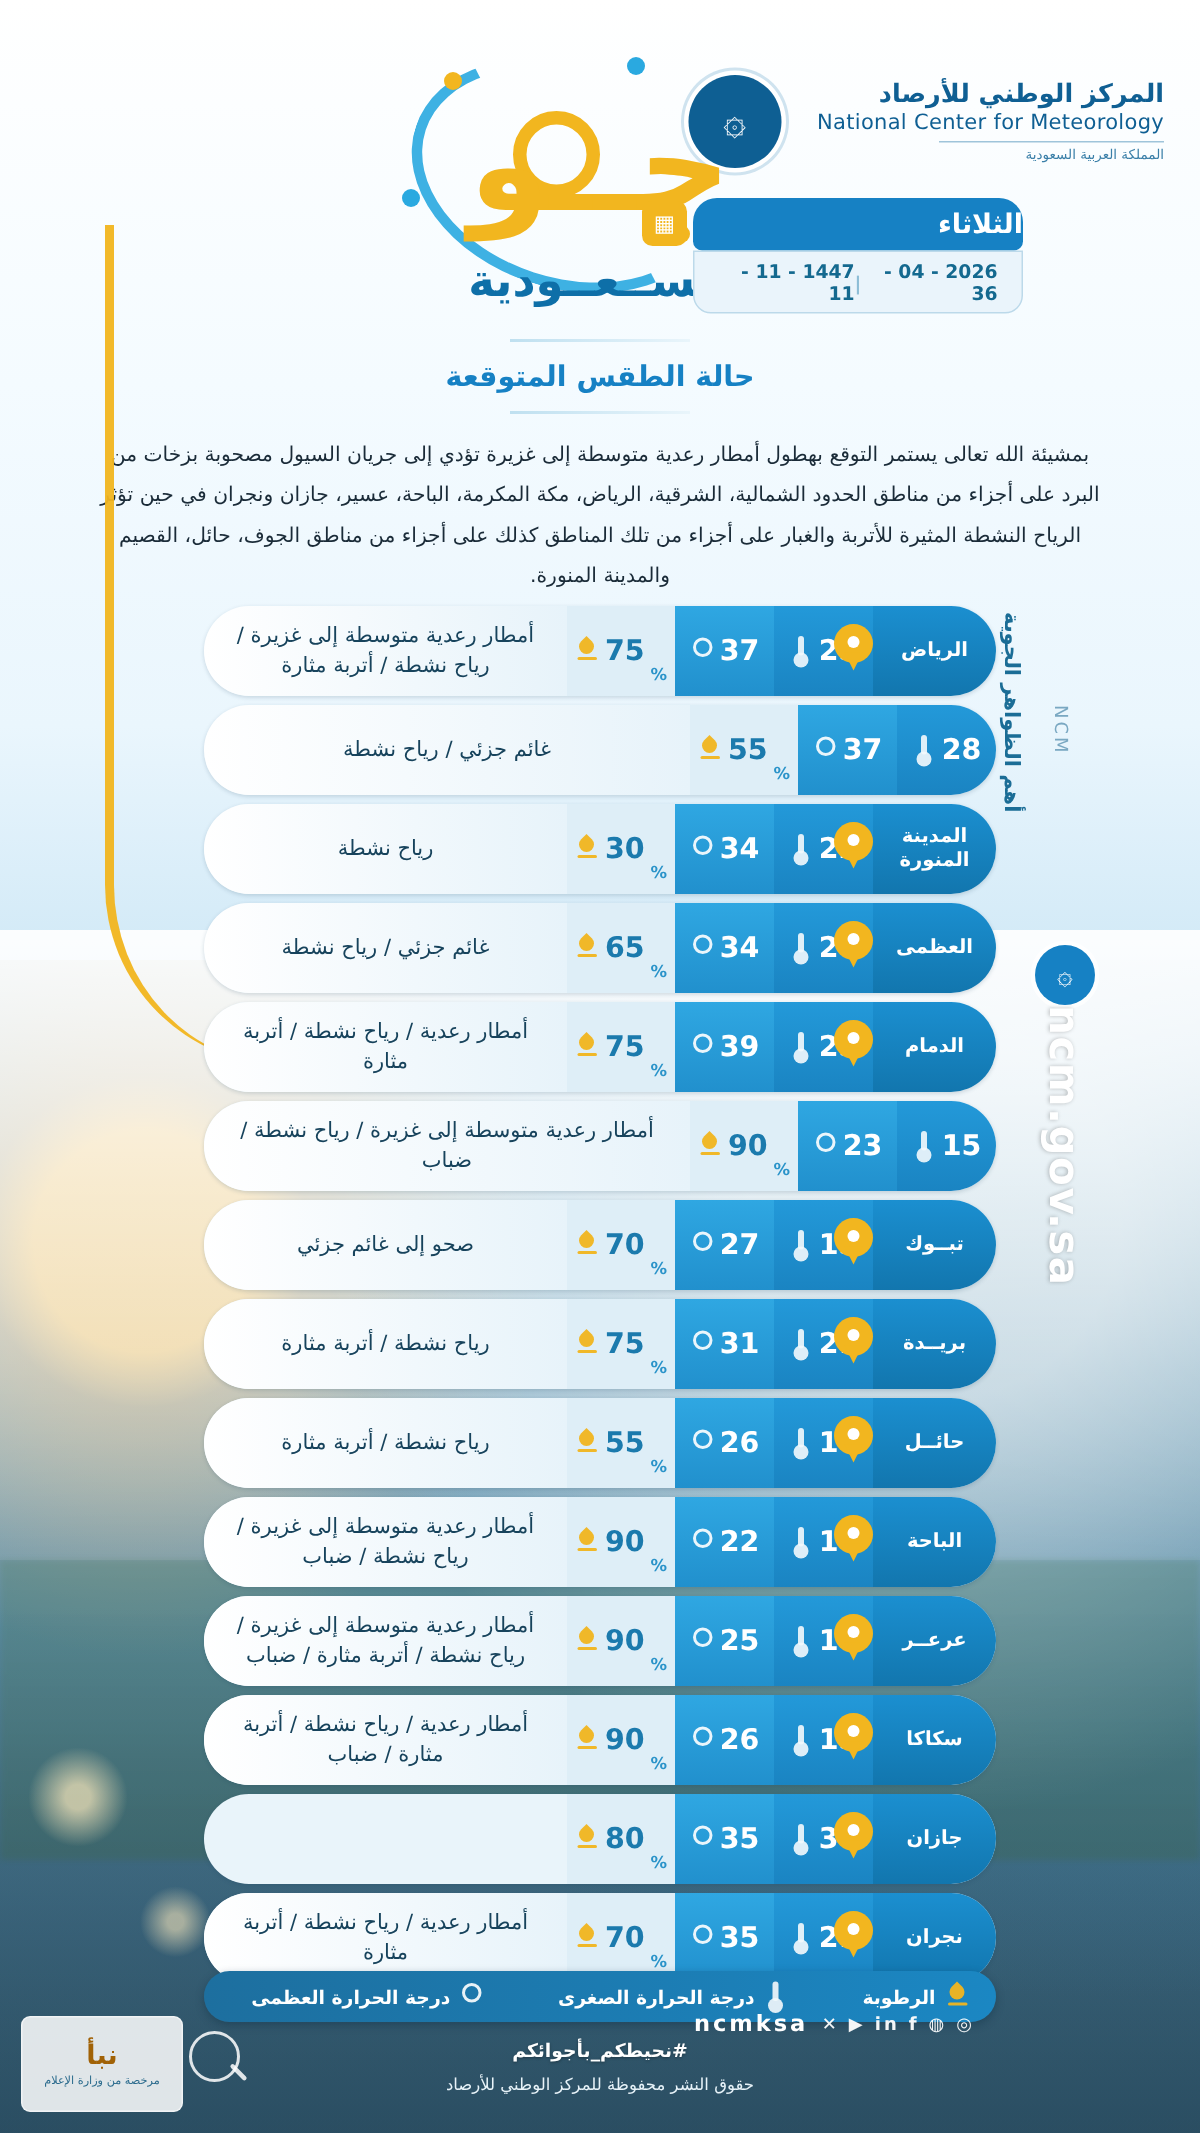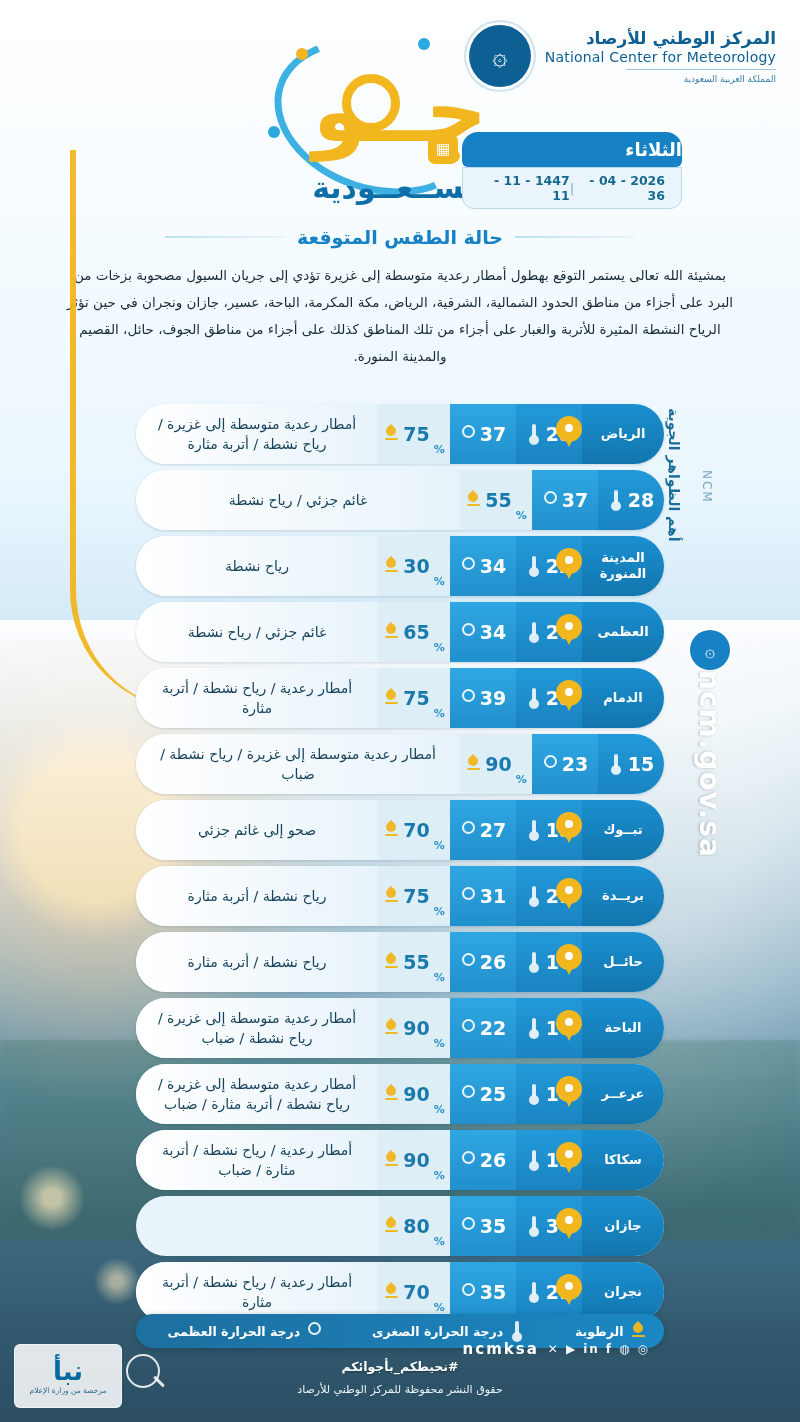--- a/index.html
+++ b/index.html
@@ -39,21 +39,21 @@
       radial-gradient(circle at 70% 40%, rgba(255,236,190,.6) 0 2%, rgba(255,255,255,0) 10%);
     opacity:.8;
   }
   .white-veil{
     position:absolute; left:0; right:0; top:620px; height:420px;
     background:linear-gradient(180deg, rgba(255,255,255,.92) 0%, rgba(255,255,255,.55) 40%, rgba(255,255,255,.08) 100%);
   }
 
   
   .header { position:relative; height:220px; }
-  .ncm-logo { position:absolute; top:25px; right:24px; display:flex; align-items:center; gap:14px; }
+  .ncm-logo { position:absolute; top:50px; right:24px; display:flex; align-items:center; gap:24px; }
   .ncm-text { text-align:right; color:#0c4f7c; }
   .ncm-ar { font-size:17px; font-weight:bold; color:#0f5f93; letter-spacing:0; }
   .ncm-en { font-size:14px; color:#0f5f93; letter-spacing:.2px; margin-top:1px; }
   .ncm-rule { width:150px; height:1px; background:#9fc4da; margin:4px 0 4px auto; }
   .ncm-ksa { font-size:9px; color:#3a7fa8; }
   .ncm-emblem {
     width:62px; height:62px; border-radius:50%;
     background:#0e5f93; display:flex; align-items:center; justify-content:center;
     color:#fff; font-size:26px; line-height:1;
     box-shadow:0 0 0 3px #fff, 0 0 0 5px #cfe3ef;
@@ -100,21 +100,21 @@
     background:#eaf4fb; border:1px solid #bcd9ea; border-radius:0 0 12px 12px;
     padding:5px 16px; font-size:12.5px; color:#14698f; font-weight:bold;
   }
   .date-sep { color:#8dbdd6; }
   .cal-icon {
     position:absolute; left:-34px; top:2px; width:30px; height:30px; border-radius:7px;
     background:#f2b61f; color:#fff; font-size:15px; display:flex; align-items:center; justify-content:center;
   }
 
   
-  .sec-title-wrap { display:flex; align-items:center; justify-content:center; gap:12px; margin-top:6px; }
+  .sec-title-wrap { display:flex; align-items:center; justify-content:center; gap:12px; margin-top:6px;flex-direction:column; }
   .sec-line { height:2px; width:120px; background:linear-gradient(90deg,#bfe0f0,#e9f5fb); }
   .sec-title { color:#1681c4; font-size:19px; font-weight:bold; }
 
   .desc {
     margin:14px 60px 0 60px; text-align:center; color:#1a2b38;
     font-size:13.5px; line-height:2.0;
   }
 
   
   .side-label {
@@ -227,21 +227,21 @@
   .social .glyphs { display:flex; gap:6px; font-size:12px; align-items:center; }
   .social .glyphs span { opacity:.95; }
 
   
   .spa {
     position:absolute; left:14px; bottom:14px; width:108px; height:64px;
     border:1px solid rgba(255,255,255,.55); border-radius:6px;
     background:rgba(255,255,255,.85); display:flex; flex-direction:column;
     align-items:center; justify-content:center; gap:2px;
   }
-  .spa .word { font-size:26px; font-weight:bold; color:#0369a1; line-height:1; }
+  .spa .word { font-size:18px; font-weight:bold; color:#a16207; line-height:1; }
   .spa .lic { font-size:7.5px; color:#2b6b8d; }
   .spa-ico {
     position:absolute; left:126px; bottom:34px; width:34px; height:34px;
     border:2px solid rgba(255,255,255,.85); border-radius:50%;
   }
   .spa-ico:after{
     content:""; position:absolute; left:24px; top:24px; width:14px; height:3px;
     background:rgba(255,255,255,.85); transform:rotate(45deg); border-radius:2px;
   }
 </style>

